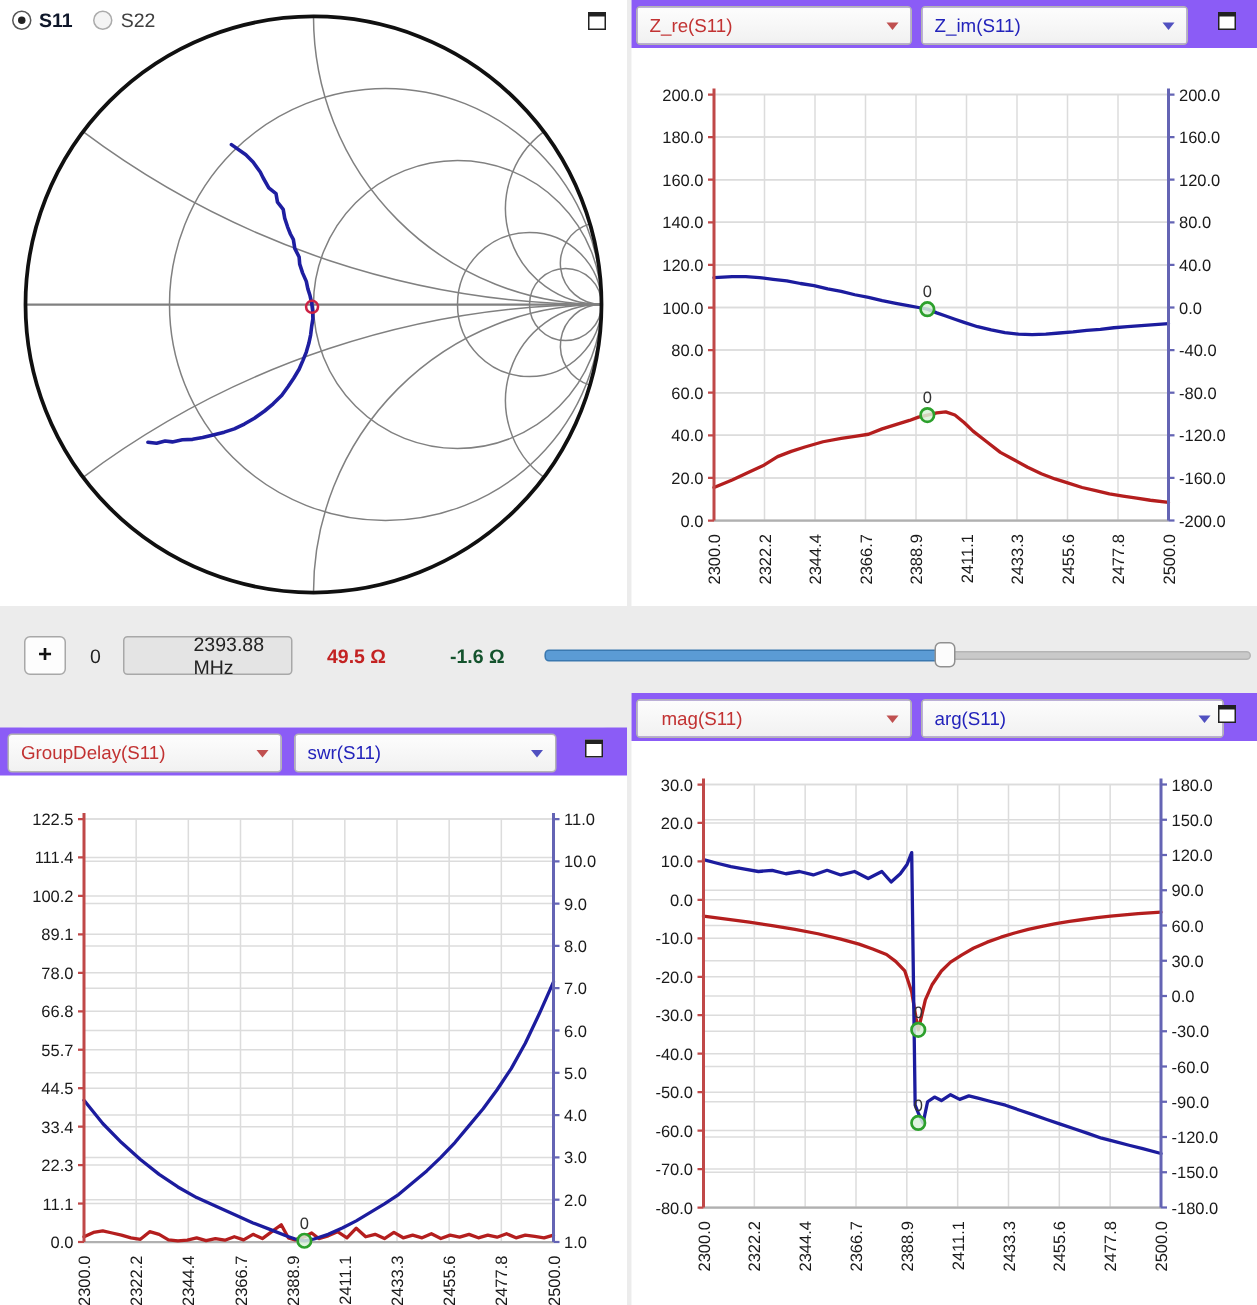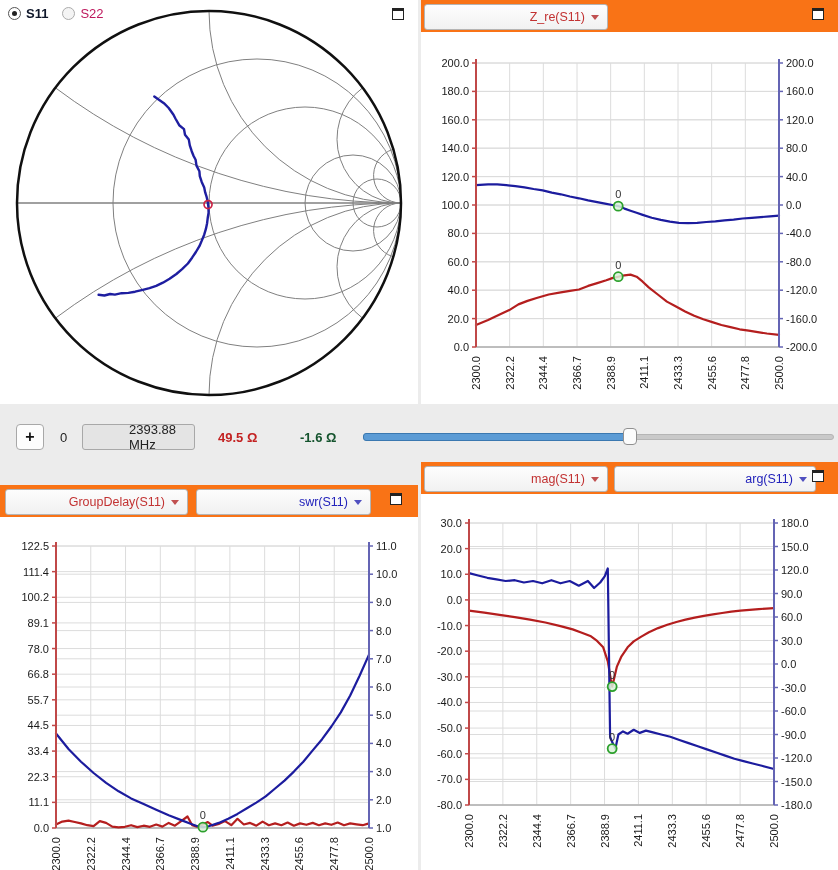--- a/index.html
+++ b/index.html
@@ -5,41 +5,41 @@
   * { margin:0; padding:0; box-sizing:border-box; }
   html,body { font-family:"Liberation Sans", sans-serif; }
   .app { position:relative; width:838px; height:870px; background:#ececec; overflow:hidden; }
   .panel { position:absolute; background:#ffffff; }
   #smith-panel { left:0; top:0; width:418px; height:404px; }
   #tr-panel   { left:421px; top:0; width:417px; height:404px; }
   #bl-panel   { left:0; top:485px; width:418px; height:408px;border-radius:16px; }
   #br-panel   { left:421px; top:462px; width:417px; height:408px; }
   #marker-bar { position:absolute; left:0; top:404px; width:838px; height:58px; background:#ececec; }
 
-  .panel-header { position:absolute; left:0; top:0; width:100%; height:32px; background:#f97316;text-align:right; }
+  .panel-header { position:absolute; left:0; top:0; width:100%; height:32px; background:#8b5cf6; }
   .dd { position:absolute; top:4px; height:26px; background:linear-gradient(#fdfdfd,#f1f1f1);
         border:1px solid #b4b4b4; border-radius:3px; display:flex; align-items:center;
         padding:0 8px; cursor:pointer; }
   .dd-label { font-size:12.5px; flex:1; white-space:nowrap; overflow:hidden; }
   .dd-label.red { color:#c23232; } .dd-label.blue { color:#2323bb; }
   .tri { width:0; height:0; border-left:4px solid transparent; border-right:4px solid transparent;
          border-top:5px solid #888; margin-left:6px; }
   .tri.red { border-top-color:#c05050; } .tri.blue { border-top-color:#5050c0; }
   .max-btn { position:absolute; top:8px; width:12px; height:12px; border:1.5px solid #222;
              border-top:3px solid #222; background:#fff; cursor:pointer; }
 
   .radio-row { position:absolute; left:8px; top:6px; display:flex; align-items:center; gap:14px; }
   .radio-item { display:flex; align-items:center; gap:5px; cursor:pointer; }
   .radio-circle { width:13px; height:13px; border-radius:50%; background:#fff; position:relative; }
   .radio-circle.checked { border:1.5px solid #555; }
   .radio-circle.checked::after { content:""; position:absolute; left:2.5px; top:2.5px; width:5px; height:5px;
       border-radius:50%; background:#222; }
   .radio-circle.unchecked { border:1.5px solid #ababab; background:#f4f4f4; }
   .radio-label-on { font-size:13px; color:#0f172a; font-weight:bold; }
-  .radio-label-off { font-size:13px; color:#be185d; }
+  .radio-label-off { font-size:13px; color:#404040; }
 
   .mb-btn { position:absolute; display:flex; align-items:center; justify-content:center;
             border:1px solid #a8a8a8; border-radius:4px; background:#fdfdfd; cursor:pointer; }
   #plus-btn { left:16px; top:20px; width:28px; height:26px; font-size:16px; font-weight:bold; color:#111; }
   #marker-index { position:absolute; left:60px; top:26px; font-size:13px; color:#222; }
   #freq-btn { left:82px; top:20px; width:113px; height:26px; font-size:13px; color:#222;
               background:#e4e4e4; border-radius:3px;padding-left:46px; }
   #res-val { position:absolute; left:218px; top:26px; font-size:13px; font-weight:bold; color:#c32222; }
   #react-val { position:absolute; left:300px; top:26px; font-size:13px; font-weight:bold; color:#14532d; }
   #slider { position:absolute; left:363px; top:24px; width:471px; height:18px; cursor:pointer; }
@@ -86,20 +86,24 @@
       </div>
     </div>
     <div class="max-btn" style="right:14px;"></div>
   </div>
 
   <div class="panel" id="tr-panel">
     <div class="panel-header">
       <div class="dd" style="left:3px; width:184px;">
         <span class="dd-label red">Z_re(S11)</span>
         <span class="tri red"></span>
+      </div>
+      <div class="dd" style="left:193px; width:178px;">
+        <span class="dd-label blue">Z_im(S11)</span>
+        <span class="tri blue"></span>
       </div>
       <div class="max-btn" style="right:14px;"></div>
     </div>
     <div id="tr-chart" style="position:absolute; top:32px; left:0;"><svg width="417" height="372" viewBox="0 0 417 372">
           <line x1="55" y1="31" x2="55" y2="315" stroke="#dcdcdc" stroke-width="1"></line>
           <line x1="88.66666666666666" y1="31" x2="88.66666666666666" y2="315" stroke="#dcdcdc" stroke-width="1"></line>
           <line x1="122.33333333333333" y1="31" x2="122.33333333333333" y2="315" stroke="#dcdcdc" stroke-width="1"></line>
           <line x1="156" y1="31" x2="156" y2="315" stroke="#dcdcdc" stroke-width="1"></line>
           <line x1="189.66666666666666" y1="31" x2="189.66666666666666" y2="315" stroke="#dcdcdc" stroke-width="1"></line>
           <line x1="223.33333333333334" y1="31" x2="223.33333333333334" y2="315" stroke="#dcdcdc" stroke-width="1"></line>

